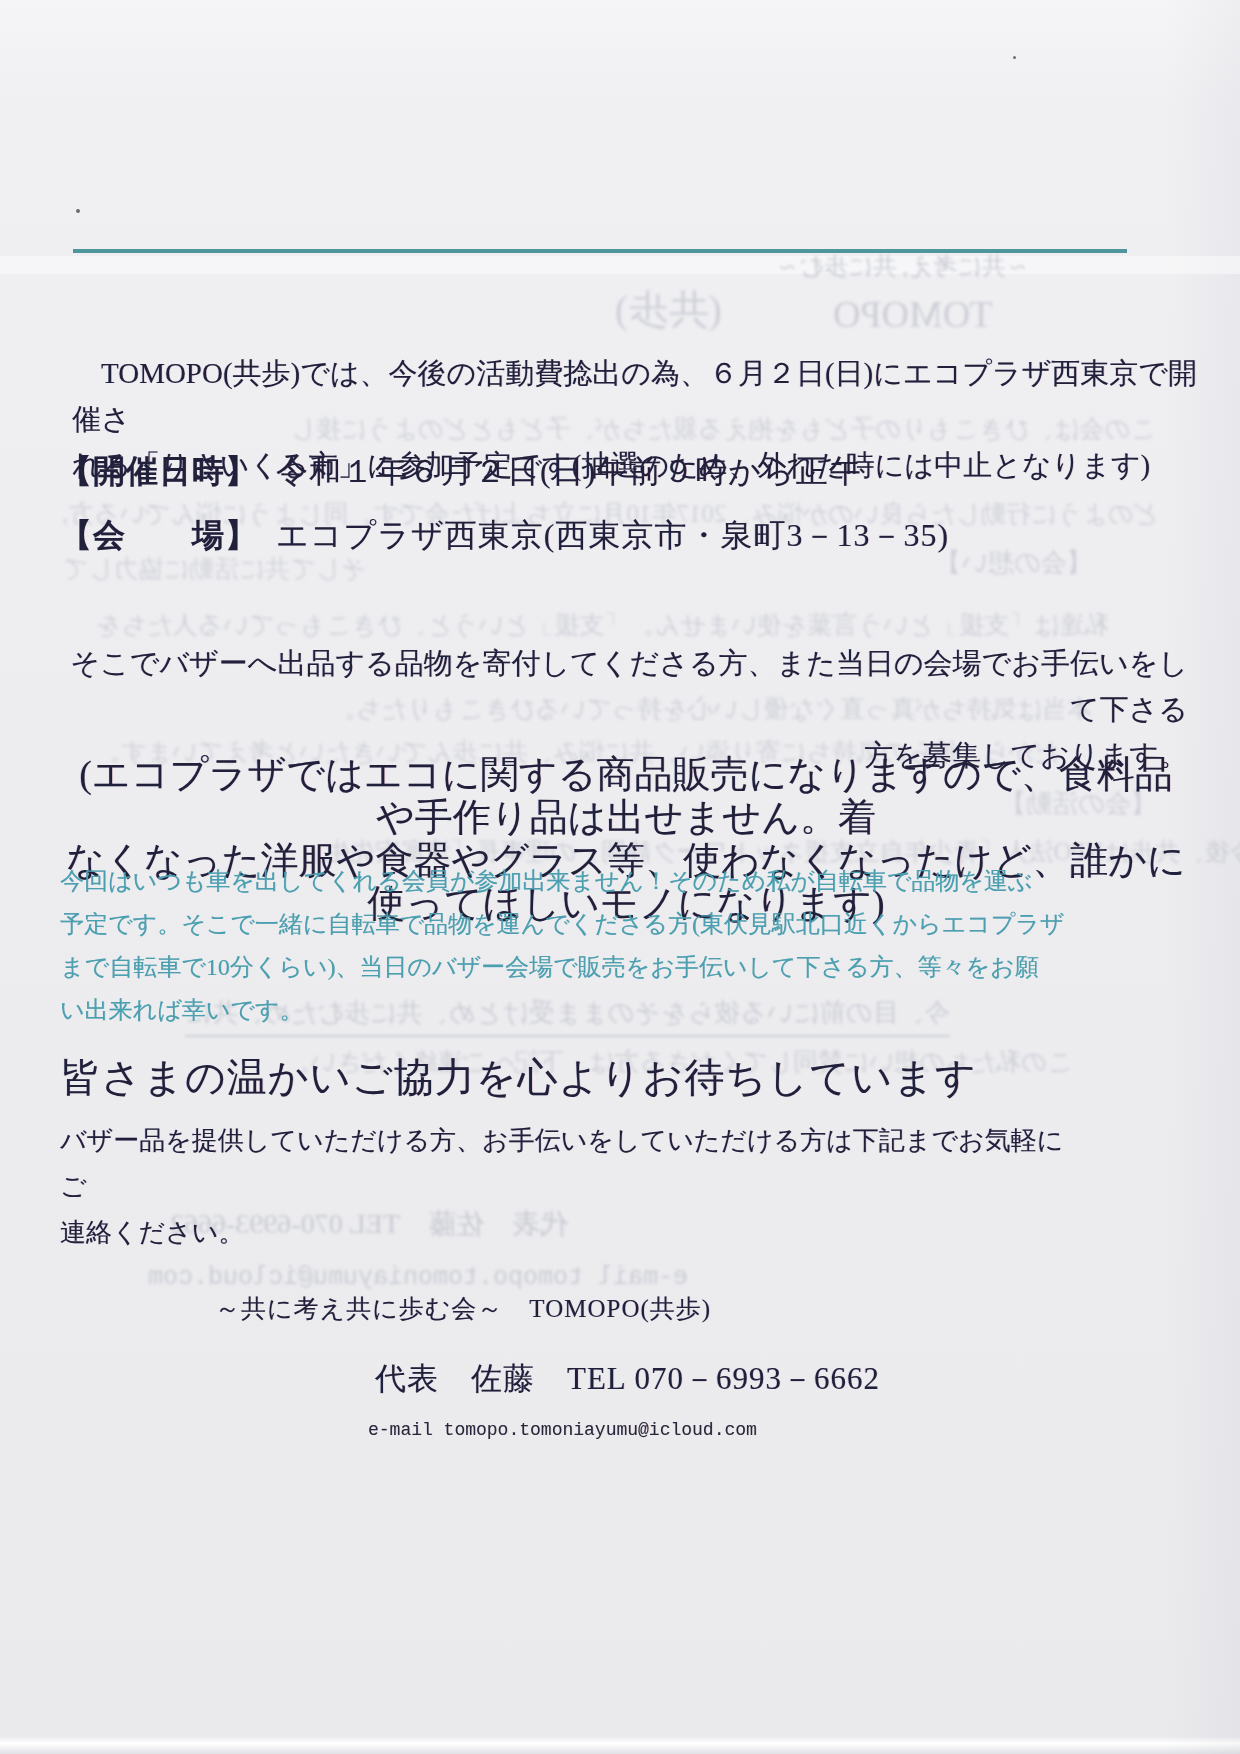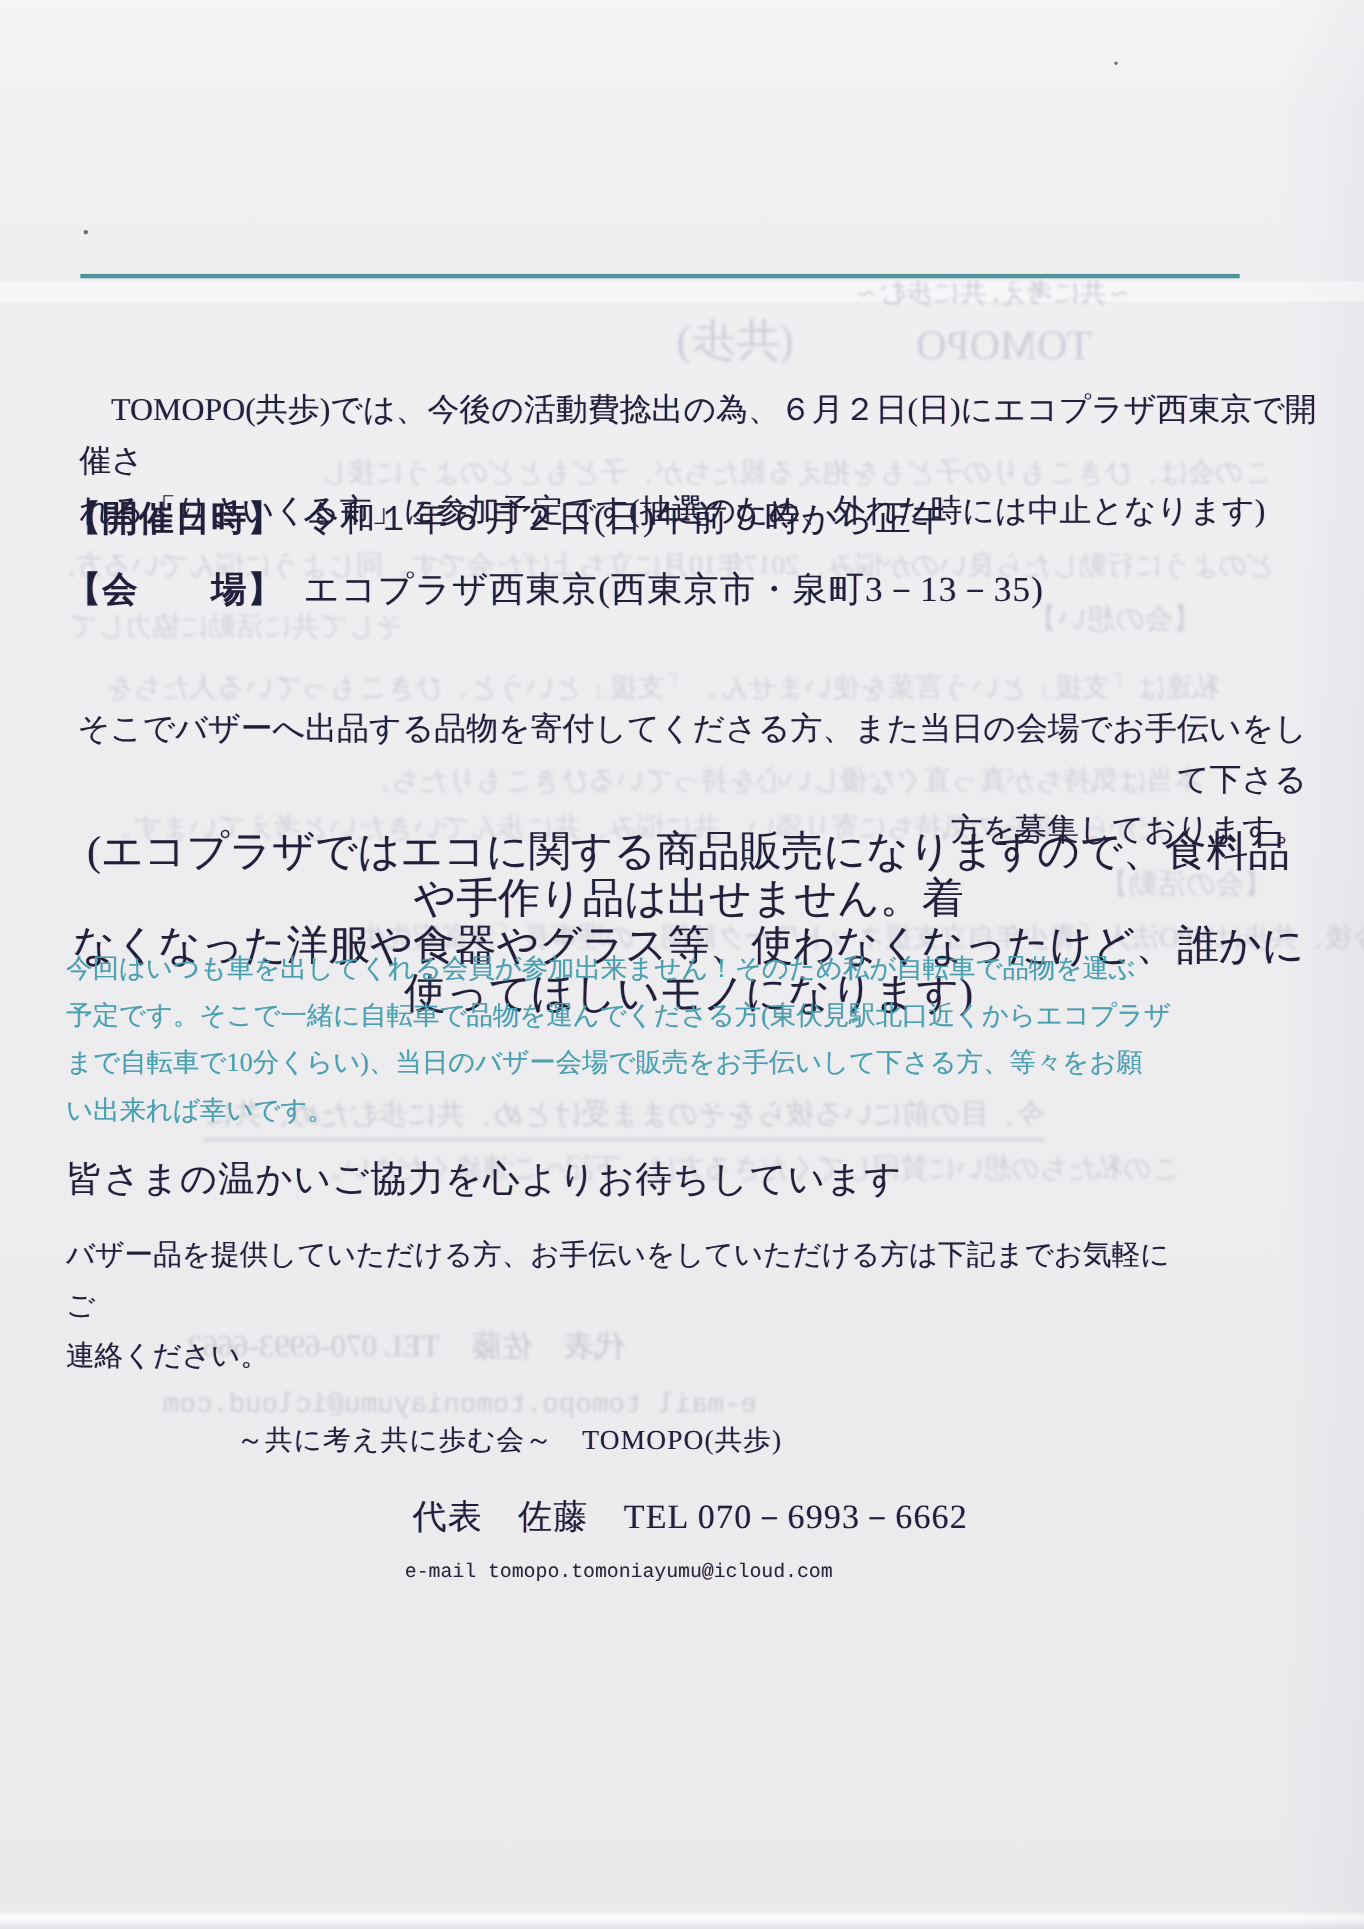--- a/index.html
+++ b/index.html
@@ -35,21 +35,21 @@
   .event-label{font-weight:600;}
   .event-value{margin-left:18px;}
 
   .recruit{left:60px;top:640px;width:1128px;font-size:29px;line-height:46px;text-align:right;}
   .eco-note{left:60px;top:753px;width:1132px;font-size:38px;line-height:43px;text-align:center;}
 
   .bicycle{
     left:60px;top:860px;width:1130px;font-size:24px;line-height:43px;
     color:#4aa0b0;text-shadow:0.5px 0 rgba(40,120,140,0.35);
   }
-  .thanks{left:60px;top:1050px;font-size:33px;letter-spacing:1px;white-space:nowrap;}
+  .thanks{left:60px;top:1050px;font-size:40px;letter-spacing:1px;white-space:nowrap;}
   .contact-invite{left:60px;top:1118px;width:1010px;font-size:26px;line-height:46px;}
 
   .org-line{left:215px;top:1292px;font-size:25px;letter-spacing:1px;white-space:nowrap;}
   .rep-line{left:375px;top:1358px;font-size:31px;letter-spacing:1px;white-space:nowrap;text-align:center;}
   .email-line{
     left:368px;top:1420px;font-size:18px;white-space:nowrap;
     font-family:"Liberation Mono","DejaVu Sans Mono",monospace;
     color:#26263c;text-shadow:0.5px 0 rgba(120,60,60,0.25);
   }
 

